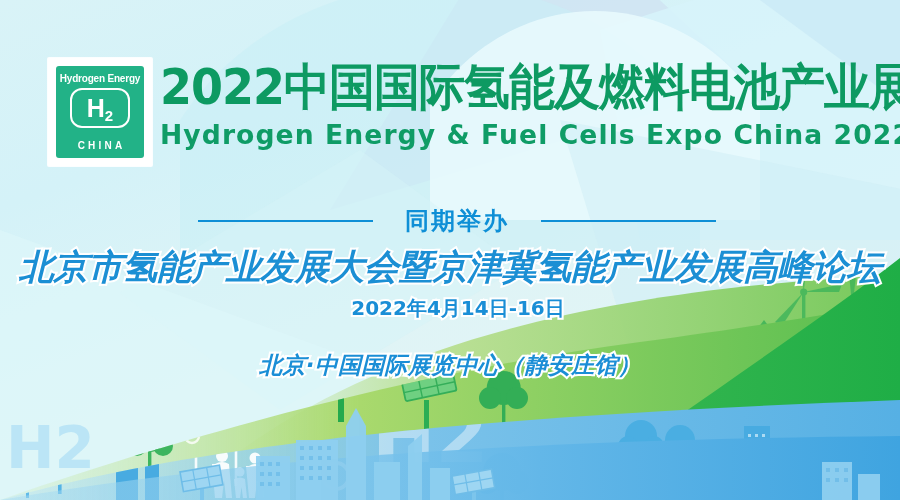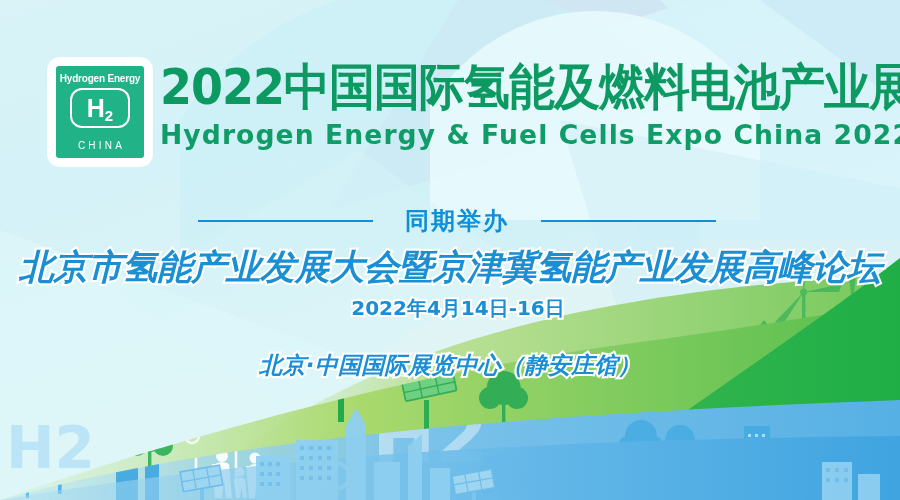--- a/index.html
+++ b/index.html
@@ -40,39 +40,39 @@
        background:#ddf7fa;opacity:.7;
        clip-path:polygon(0% 0%,100% 58%,100% 100%,0% 100%);}
 
   
   #scenery{position:absolute;left:0;top:250px;width:900px;height:250px;}
 
   
   #logo-box{
     position:absolute;left:48px;top:58px;
     width:104px;height:108px;
-    background:#ffffff;border-radius:12px;
+    background:#ffffff;border-radius:1px;
     box-shadow:0 0 0 1px rgba(255,255,255,.9);
     display:flex;align-items:center;justify-content:center;
   }
   #logo-inner{
     width:88px;height:92px;background:#22b287;border-radius:3px;
     display:flex;flex-direction:column;align-items:center;justify-content:space-between;
     padding:7px 0 7px;box-sizing:border-box;
   }
   #logo-top{color:#fff;font-size:10px;font-weight:bold;letter-spacing:-.2px;
             font-family:"Liberation Sans",sans-serif;white-space:nowrap;}
   #logo-h2{
     border:2px solid #ffffff;border-radius:12px;
     width:56px;height:36px;display:flex;align-items:center;justify-content:center;
     color:#fff;font-weight:bold;line-height:1;
   }
   #logo-h2 .h{font-size:25px;}
   #logo-h2 .two{font-size:15px;align-self:flex-end;margin-bottom:3px;}
-  #logo-bottom{color:#fff;font-size:10px;font-weight:normal;letter-spacing:3.2px;
+  #logo-bottom{color:#fff;font-size:10px;font-weight:bold;letter-spacing:3.2px;
                padding-left:3px;margin-top:8px;}
 
   
   #head-text{position:absolute;left:160px;top:62px;width:712px;}
 
   #title-cn{
     color:#0d9a62;
     font-family:"DejaVu Sans","Liberation Sans",sans-serif;
     font-size:46px;font-weight:bold;line-height:1;
     letter-spacing:-1px;

